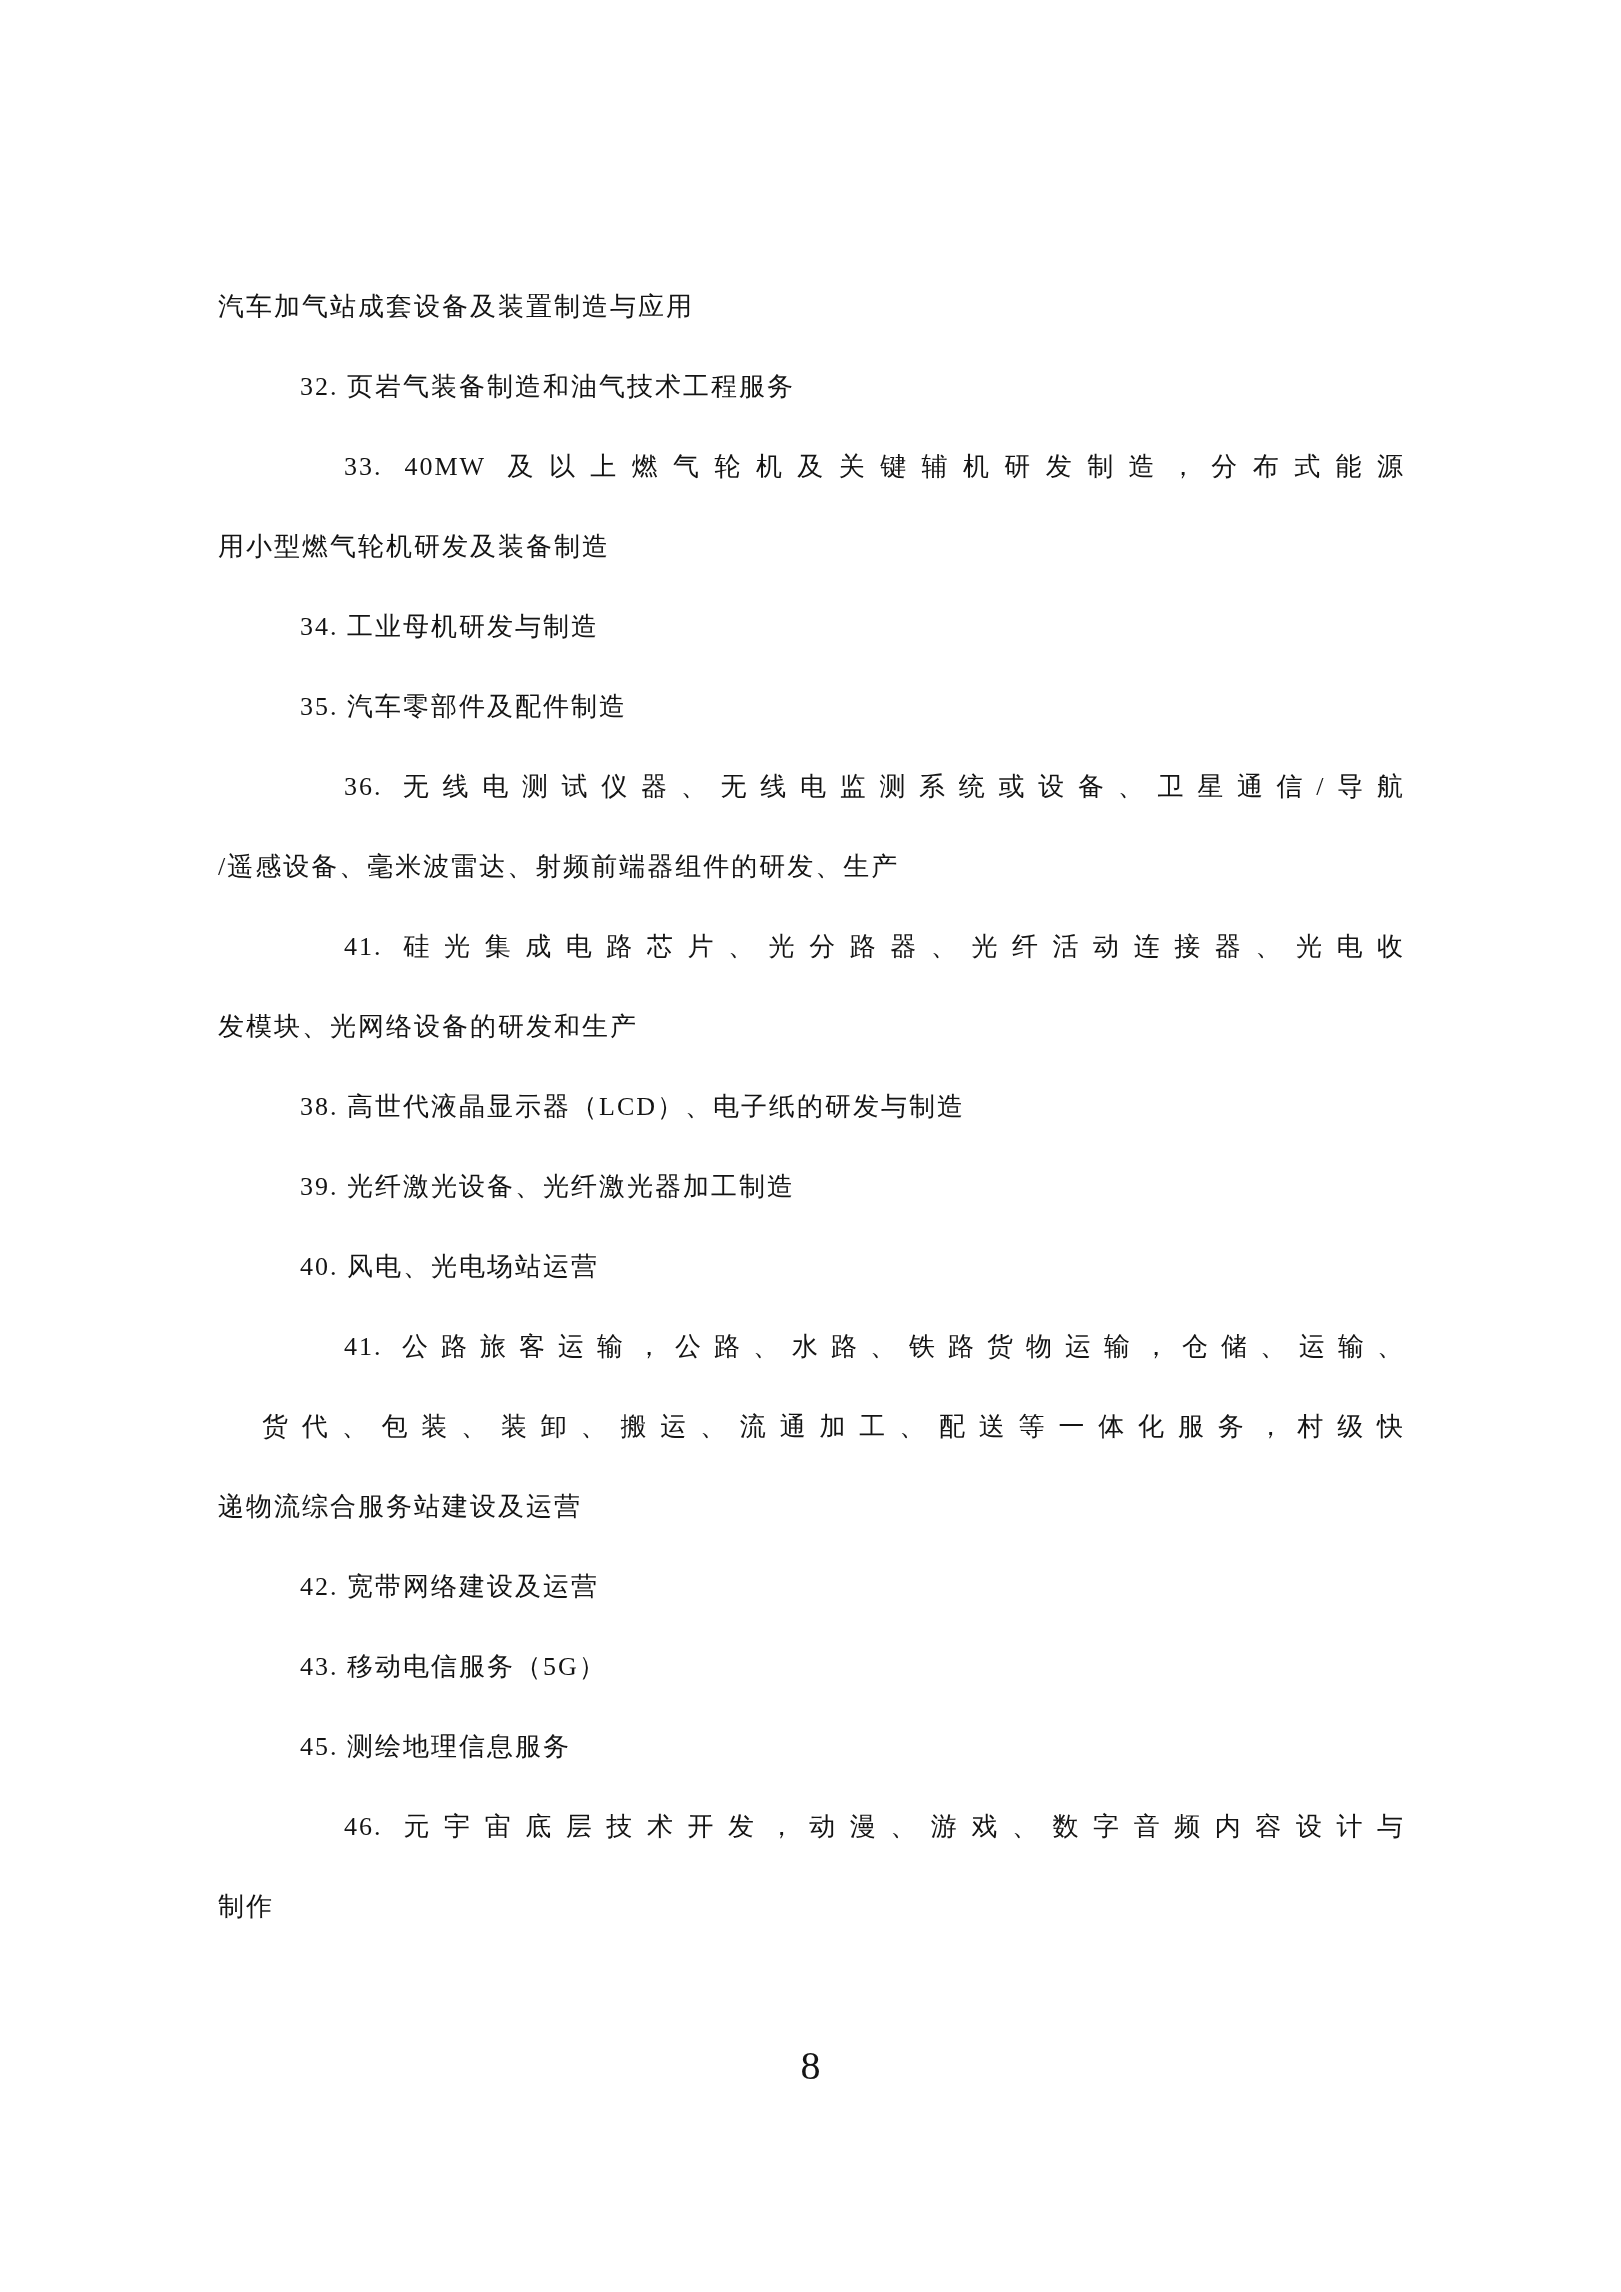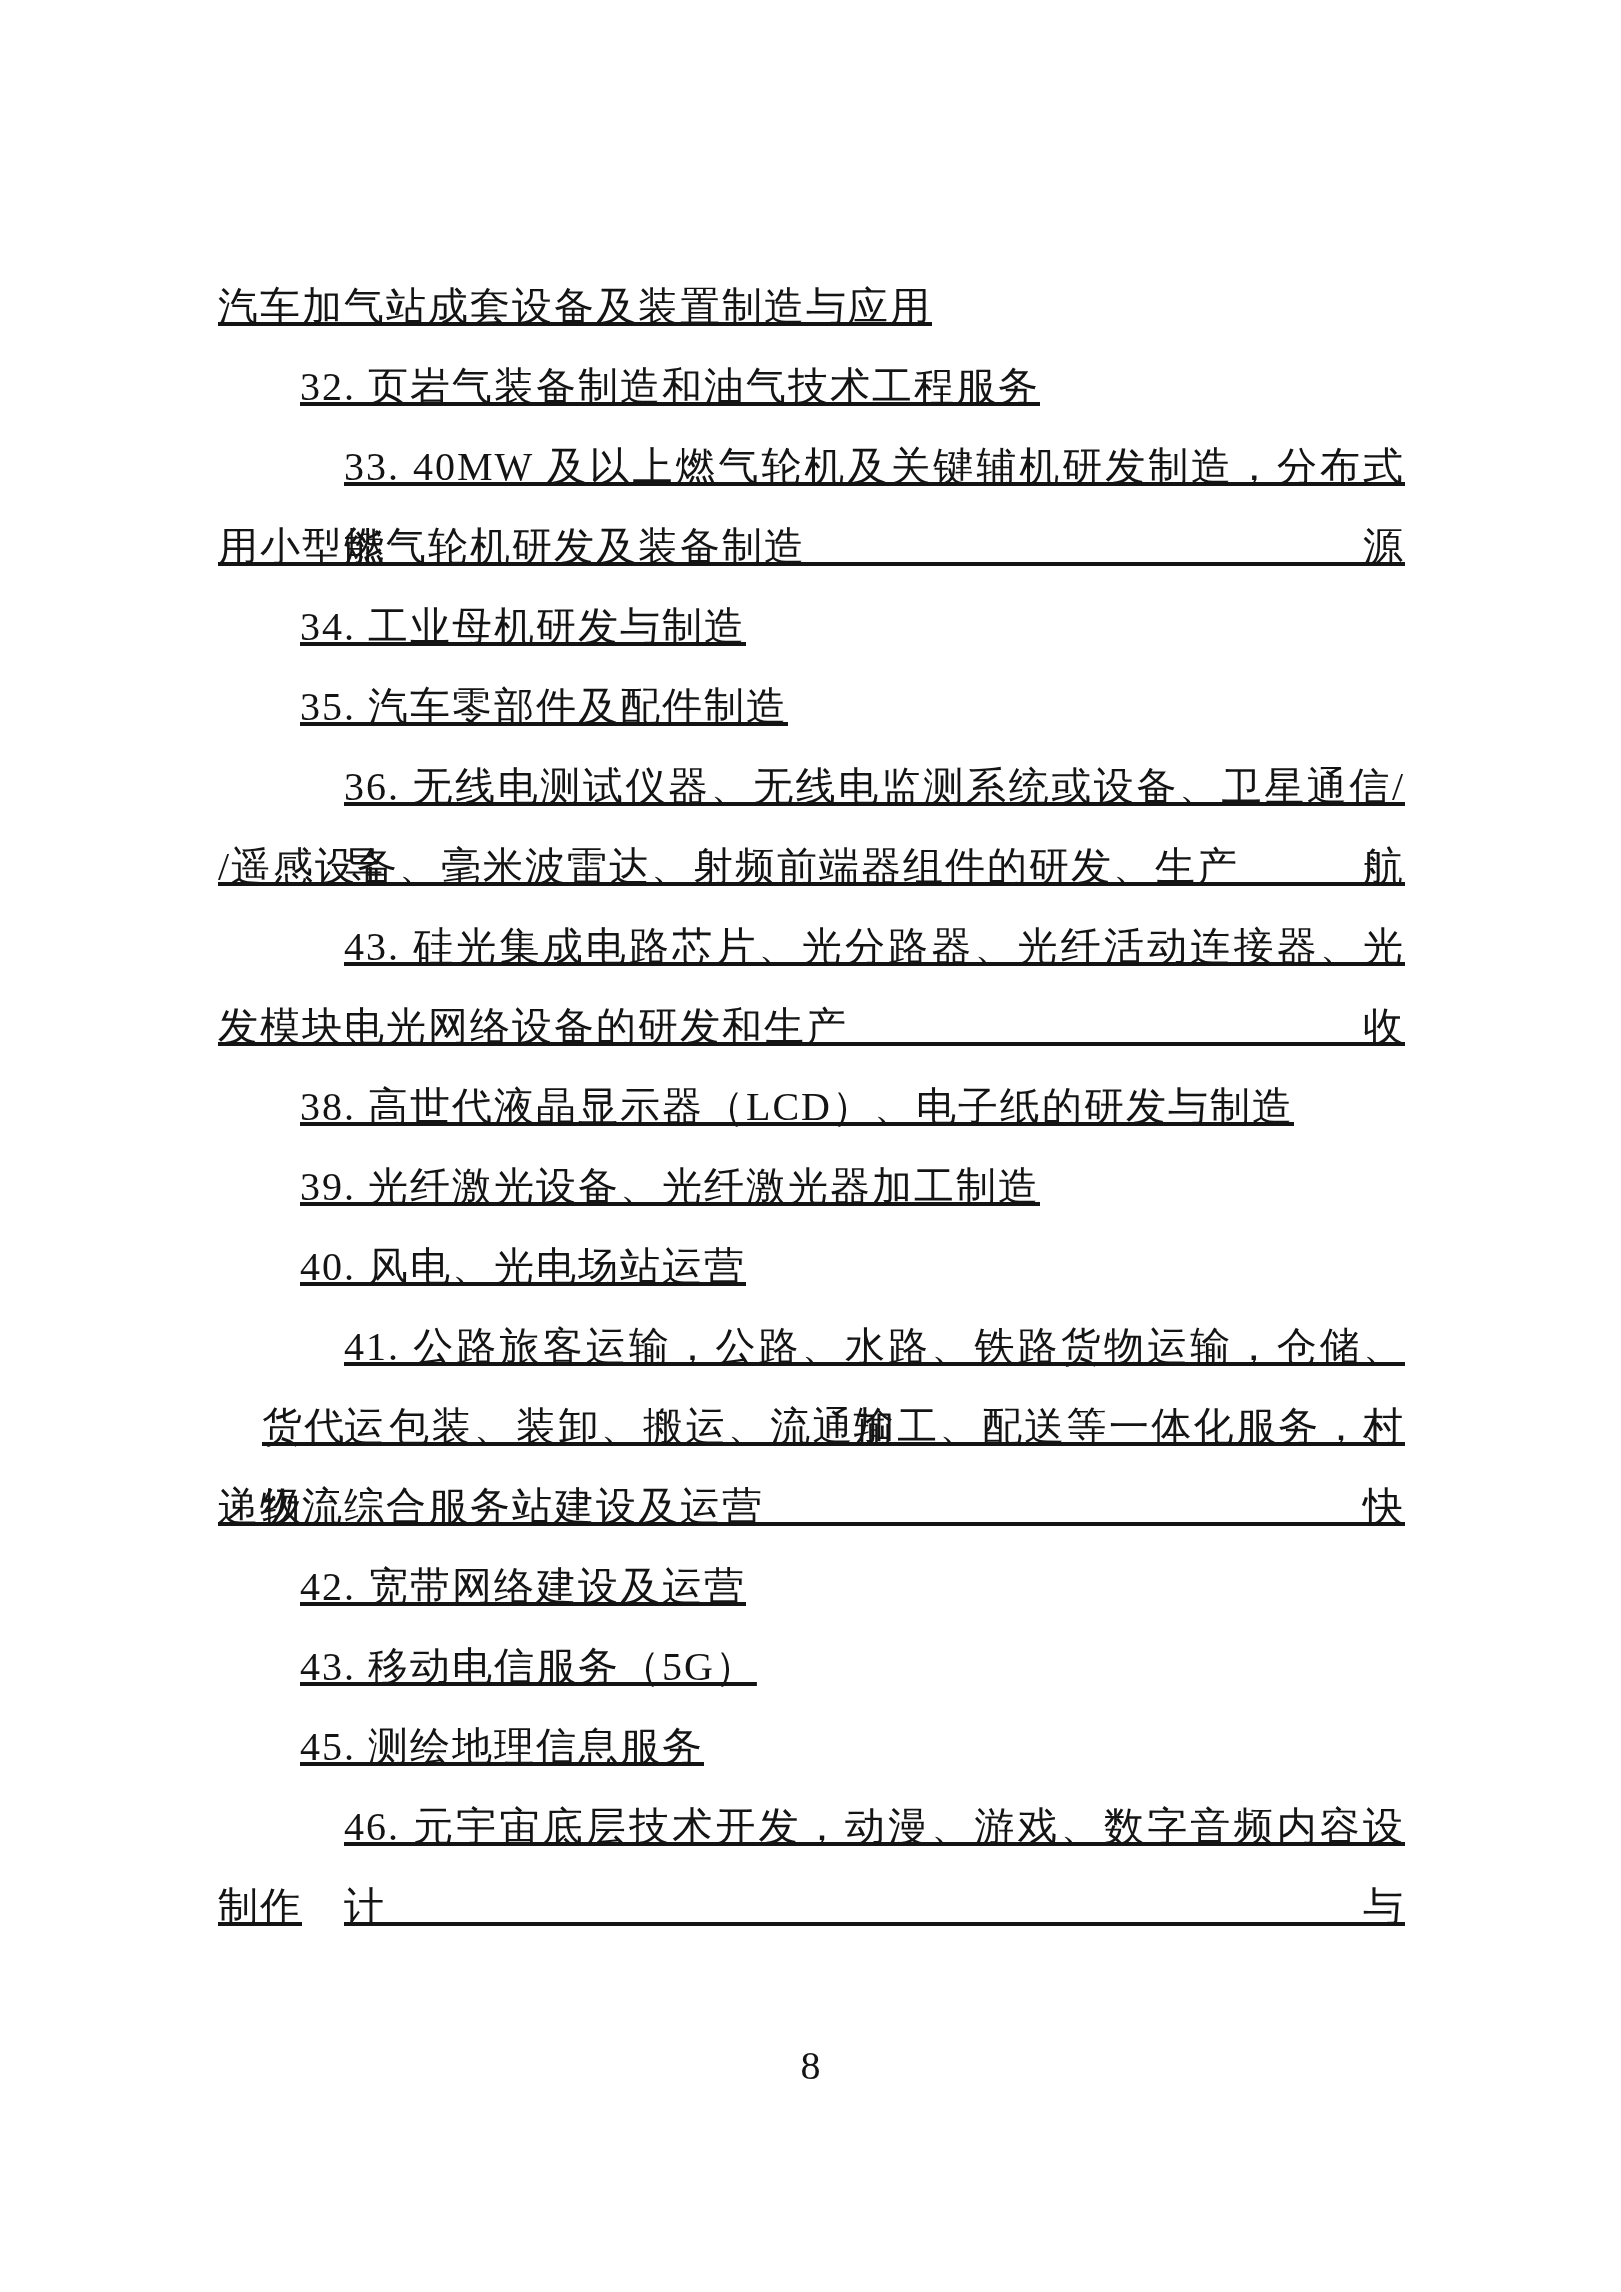--- a/index.html
+++ b/index.html
@@ -21,25 +21,24 @@
   }
   .text-block {
     position: absolute;
     left: 218px;
     top: 267px;
     width: 1187px;
   }
   .line {
     height: 80px;
     line-height: 80px;
-    font-size: 40px;
+    font-size: 26px;
     letter-spacing: 2px;
     white-space: nowrap;
     text-align: left;
-    text-decoration: underline;
   }
   .line.indent {
     padding-left: 82px;
   }
   
   .line.justify {
     white-space: normal;
     text-align: justify;
     text-align-last: justify;
     text-justify: inter-character;
@@ -63,21 +62,21 @@
 <div class="page">
   <div class="text-block">
       <div class="line">汽车加气站成套设备及装置制造与应用</div>
       <div class="line indent">32. 页岩气装备制造和油气技术工程服务</div>
       <div class="line indent justify">33. 40MW 及以上燃气轮机及关键辅机研发制造，分布式能源</div>
       <div class="line">用小型燃气轮机研发及装备制造</div>
       <div class="line indent">34. 工业母机研发与制造</div>
       <div class="line indent">35. 汽车零部件及配件制造</div>
       <div class="line indent justify">36. 无线电测试仪器、无线电监测系统或设备、卫星通信/导航</div>
       <div class="line">/遥感设备、毫米波雷达、射频前端器组件的研发、生产</div>
-      <div class="line indent justify">43. 硅光集成电路芯片、光分路器、光纤活动连接器、光电收</div>
+      <div class="line indent justify">41. 硅光集成电路芯片、光分路器、光纤活动连接器、光电收</div>
       <div class="line">发模块、光网络设备的研发和生产</div>
       <div class="line indent">38. 高世代液晶显示器（LCD）、电子纸的研发与制造</div>
       <div class="line indent">39. 光纤激光设备、光纤激光器加工制造</div>
       <div class="line indent">40. 风电、光电场站运营</div>
       <div class="line indent justify">41. 公路旅客运输，公路、水路、铁路货物运输，仓储、运输、</div>
       <div class="line justify">货代、包装、装卸、搬运、流通加工、配送等一体化服务，村级快</div>
       <div class="line">递物流综合服务站建设及运营</div>
       <div class="line indent">42. 宽带网络建设及运营</div>
       <div class="line indent">43. 移动电信服务（5G）</div>
       <div class="line indent">45. 测绘地理信息服务</div>

